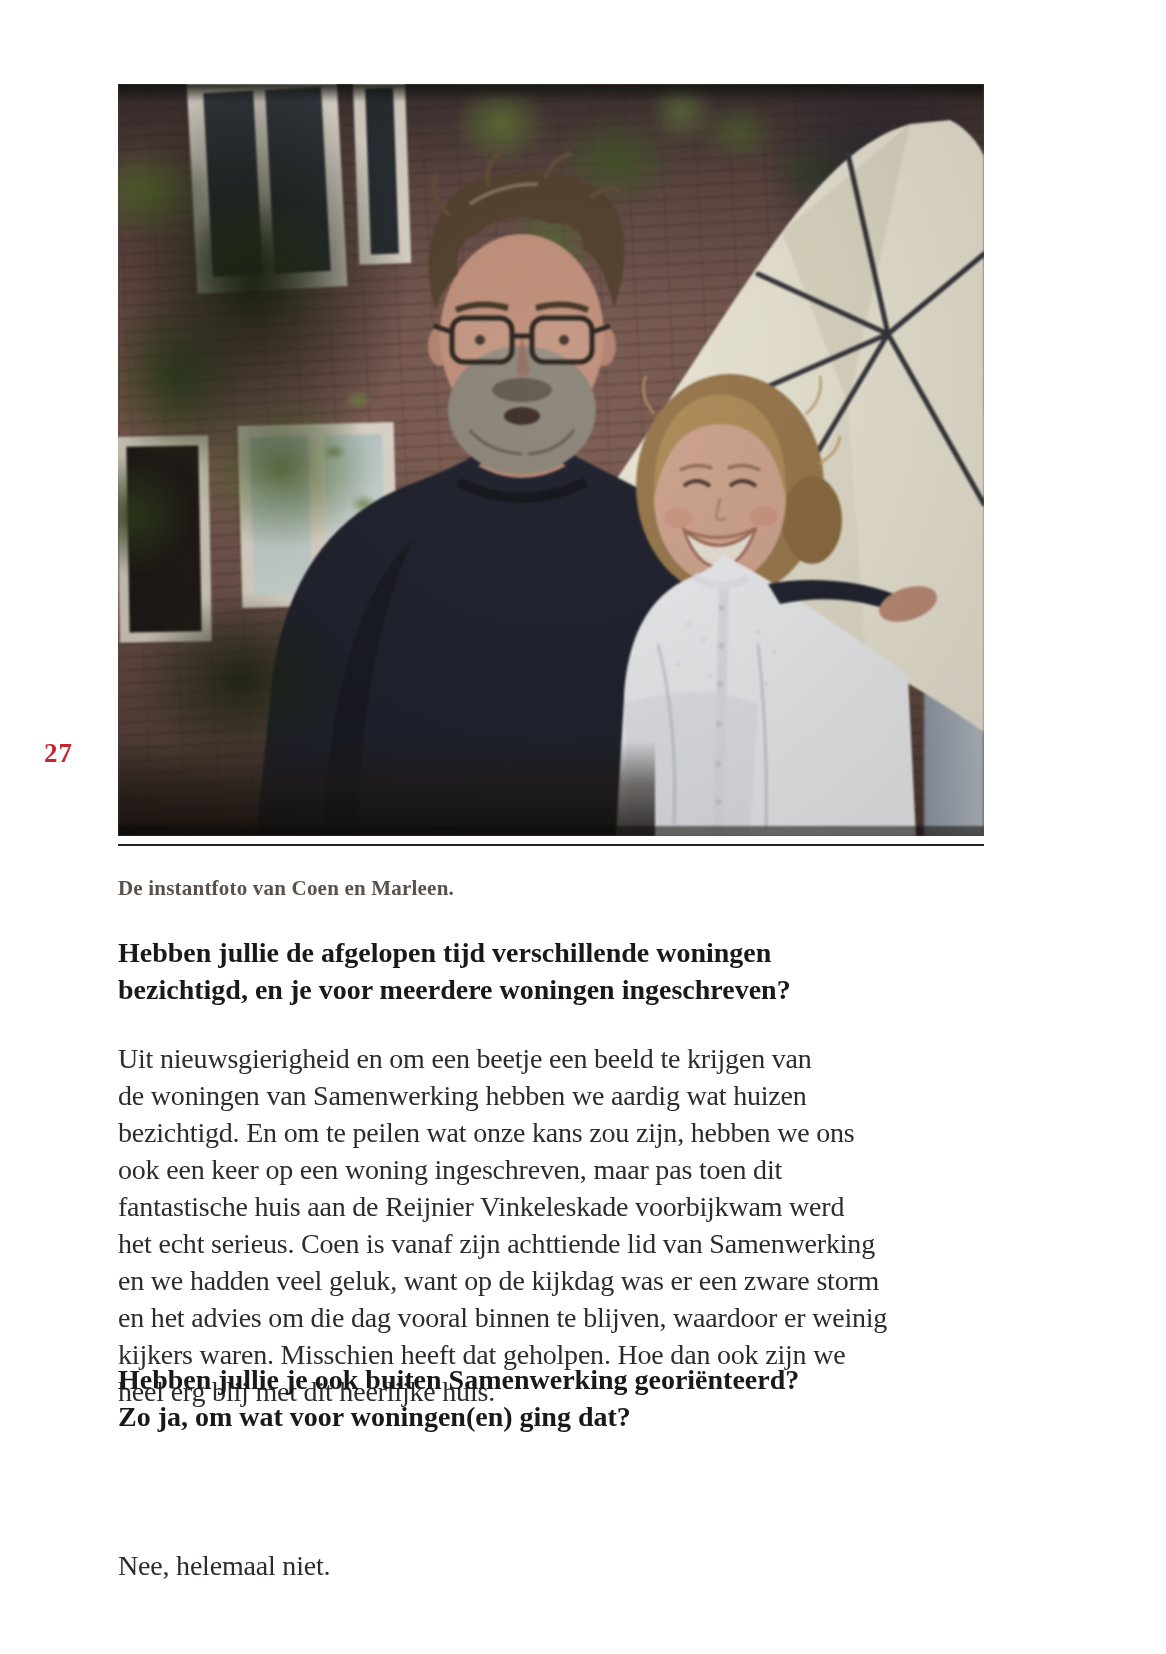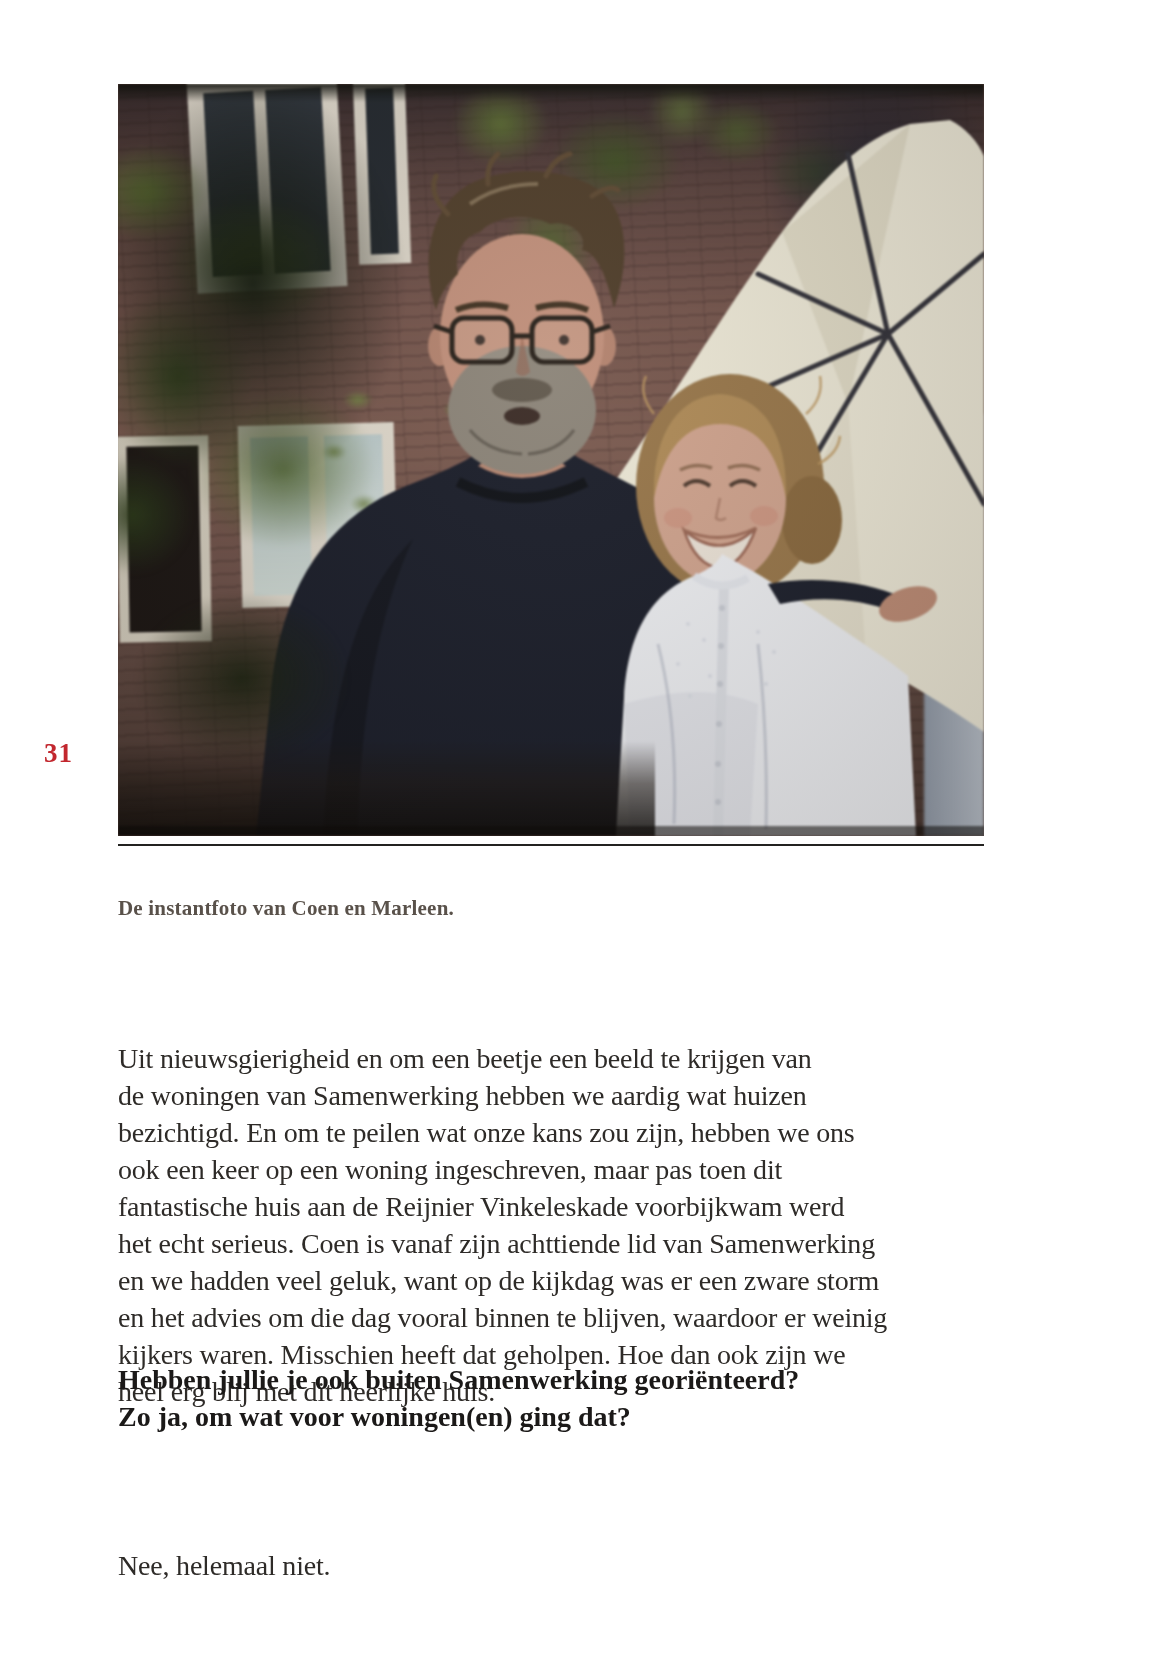--- a/index.html
+++ b/index.html
@@ -3,21 +3,21 @@
 <meta charset="utf-8">
 <style>
   html,body{margin:0;padding:0;background:#ffffff;}
   .page{position:relative;width:1166px;height:1654px;background:#ffffff;overflow:hidden;
         font-family:"Liberation Serif","DejaVu Serif",serif;}
   .abs{position:absolute;}
 
   
   .page-number{left:44px;top:738px;font-size:27px;font-weight:bold;color:#c2272e;letter-spacing:1px;}
   .caption-divider{left:118px;top:844px;width:866px;height:2px;background:#232220;}
-  .photo-caption{left:118px;top:896px;font-size:21px;font-weight:bold;color:#59514a;letter-spacing:.2px;}
+  .photo-caption{left:118px;top:876px;font-size:21px;font-weight:bold;color:#59514a;letter-spacing:.2px;}
 
   .q{left:118px;width:900px;font-size:28px;line-height:37px;font-weight:bold;color:#1b1918;
      white-space:pre-line;margin:0;}
   .a{left:118px;width:900px;font-size:28px;line-height:37px;font-weight:normal;color:#2e2b28;
      white-space:pre-line;margin:0;letter-spacing:-0.2px;}
   .q1{top:934px;} .a1{top:1040px;} .q2{top:1361px;} .a2{top:1508px;margin-top:39px;}
 
   
   .photo{left:118px;top:84px;width:866px;height:752px;overflow:hidden;background:#5a423c;}
   .scene{position:absolute;inset:0;filter:blur(0.8px) saturate(0.92);}
@@ -93,21 +93,21 @@
     background:linear-gradient(180deg,rgba(20,16,10,0) 0%,rgba(26,20,14,.55) 45%,rgba(12,10,8,.85) 100%);}
   .bottom-line{left:0;bottom:0;width:100%;height:10px;background:rgba(10,8,6,.55);}
   .photo-grain{position:absolute;inset:0;pointer-events:none;background:
     radial-gradient(ellipse at 50% 38%,rgba(255,244,226,.05),rgba(30,22,16,.17) 100%);}
 </style>
 </head>
 <body>
 
 <div class="page">
 
-  <span class="abs page-number">31</span>
+  <span class="abs page-number">27</span>
 
   <figure class="abs photo" style="margin:0;">
     <div class="scene">
       <div class="brick-base"></div>
 
       <div class="win window-upper-left">
         <div class="pane"></div>
         <div class="bar"></div>
       </div>
       <div class="window-upper-left-2" style="position:absolute;">
@@ -239,20 +239,22 @@
       <div class="foreground-shrubs"></div>
       <div class="ground-shadow"></div>
       <div class="bottom-line"></div>
     </div>
     <div class="photo-grain"></div>
   </figure>
 
   <div class="abs caption-divider"></div>
   <p class="abs photo-caption" style="margin:0;">De instantfoto van Coen en Marleen.</p>
 
+  <h2 class="abs q q1">Hebben jullie de afgelopen tijd verschillende woningen
+bezichtigd, en je voor meerdere woningen ingeschreven?</h2>
   <p class="abs a a1">Uit nieuwsgierigheid en om een beetje een beeld te krijgen van
 de woningen van Samenwerking hebben we aardig wat huizen
 bezichtigd. En om te peilen wat onze kans zou zijn, hebben we ons
 ook een keer op een woning ingeschreven, maar pas toen dit
 fantastische huis aan de Reijnier Vinkeleskade voorbijkwam werd
 het echt serieus. Coen is vanaf zijn achttiende lid van Samenwerking
 en we hadden veel geluk, want op de kijkdag was er een zware storm
 en het advies om die dag vooral binnen te blijven, waardoor er weinig
 kijkers waren. Misschien heeft dat geholpen. Hoe dan ook zijn we
 heel erg blij met dit heerlijke huis.</p>

